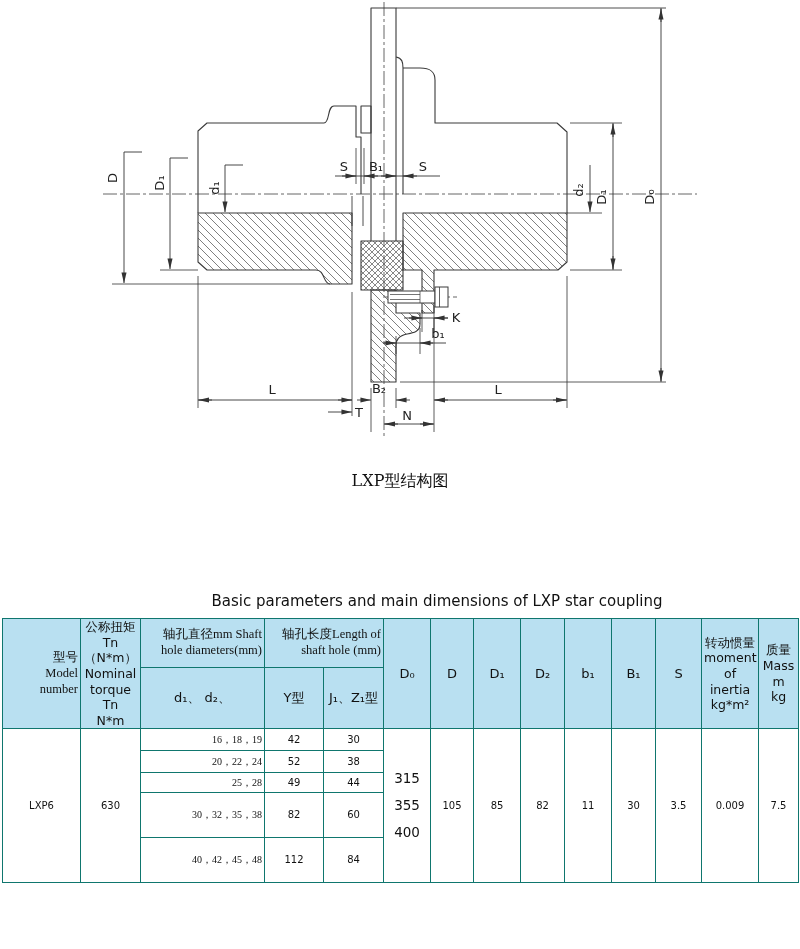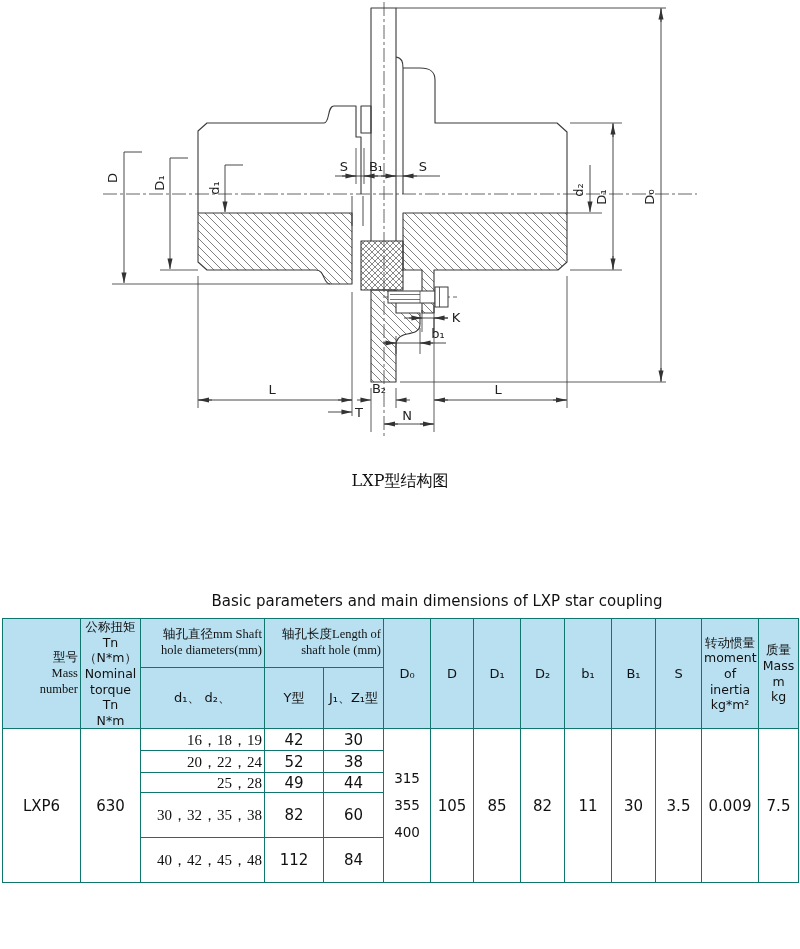--- a/index.html
+++ b/index.html
@@ -9,21 +9,21 @@
   .cap{position:absolute;left:0;width:800px;text-align:center;}
   .cap-zh{font-family:"DejaVu Serif","Liberation Serif",serif;font-size:16px;}
   .cap-en{font-size:15px;}
   #tbl-wrap{position:absolute;left:2px;top:618px;width:796px;}
   table{border-collapse:collapse;width:796px;table-layout:fixed;}
   td{border:1px solid #0f766e;text-align:center;vertical-align:middle;
      font-size:12.5px;line-height:1.25;padding:0 2px;overflow:hidden;}
   .hd{background:#b9e0f1;}
   .pre{white-space:pre-line;}
   .lft{text-align:right;padding-left:8px;font-family:Liberation Serif, serif;}
-  .body-num{font-size:15px;margin-left:41px;}
+  .body-num{font-size:10px;margin-left:41px;}
   .d0cell{font-size:13.5px;line-height:2.0;}
   .sub2{font-size:13px;}
 </style>
 </head>
 <body>
 
 <div id="page">
 
   <svg width="800" height="460" viewBox="0 0 800 460" style="position:absolute;left:0;top:0;">
     <defs>
@@ -178,21 +178,21 @@
           <col style="width:44px">
         <col style="width:47px">
           <col style="width:44px">
           <col style="width:46px">
         <col style="width:57px">
           <col style="width:40px">
       </colgroup>
       <tbody>
           <tr style="height:40px">
         <td class="hd pre lft" rowspan="2">型号
-Mass
+Model
 number</td>
         <td class="hd pre" rowspan="2">公称扭矩
 Tn（N*m）
 Nominal
 torque Tn
 N*m</td>
         <td class="hd pre lft">轴孔直径mm Shaft
 hole diameters(mm)</td>
         <td class="hd pre lft" colspan="2">轴孔长度Length of
 shaft hole (mm)</td>

